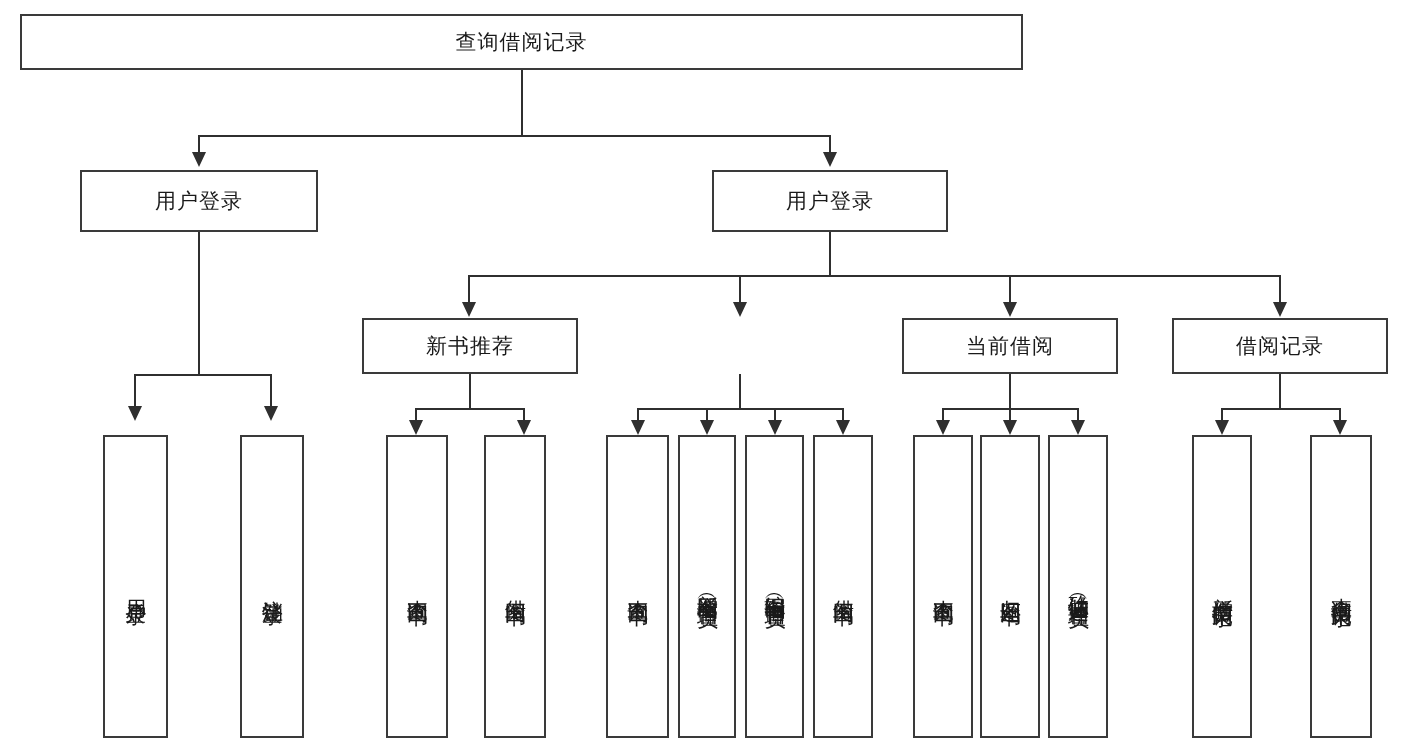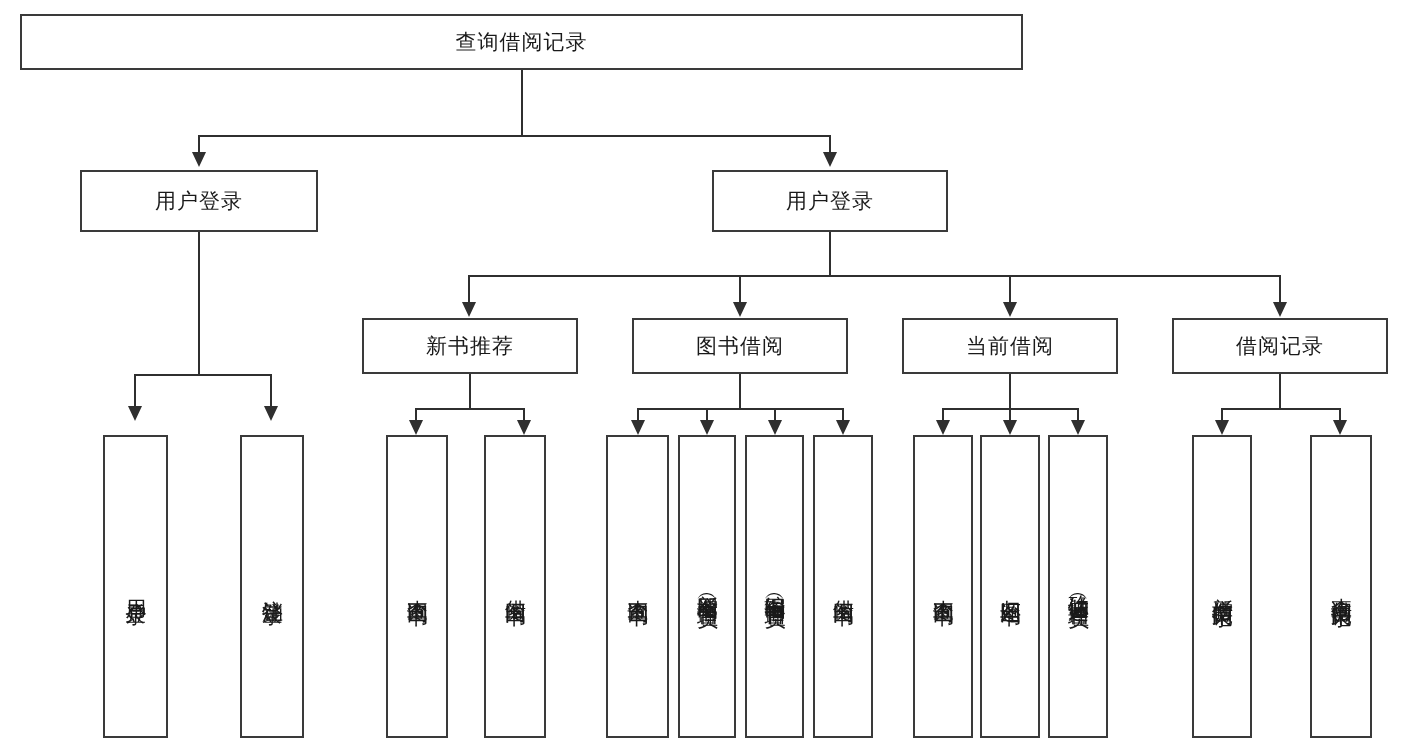--- a/index.html
+++ b/index.html
@@ -111,23 +111,20 @@
   <div class="edge edge-v" style="left:739px; top:275px; width:2px; height:30px;"></div>
   <div class="arrow" style="left:733px; top:302px;"></div>
   <div class="edge edge-v" style="left:1009px; top:275px; width:2px; height:30px;"></div>
   <div class="arrow" style="left:1003px; top:302px;"></div>
   <div class="edge edge-v" style="left:1279px; top:275px; width:2px; height:30px;"></div>
   <div class="arrow" style="left:1273px; top:302px;"></div>
 
   <div class="node node-h" style="left:362px; top:318px; width:216px; height:56px;">
     <span>新书推荐</span>
   </div>
-  <div class="node node-h" style="left:632px; top:318px; width:216px; height:56px;">
-    <span>图书借阅</span>
-  </div>
   <div class="node node-h" style="left:902px; top:318px; width:216px; height:56px;">
     <span>当前借阅</span>
   </div>
   <div class="node node-h" style="left:1172px; top:318px; width:216px; height:56px;">
     <span>借阅记录</span>
   </div>
 
   <div class="edge edge-v" style="left:469px; top:374px; width:2px; height:35px;"></div>
   <div class="edge edge-h" style="left:415px; top:408px; width:110px; height:2px;"></div>
   <div class="edge edge-v" style="left:415px; top:408px; width:2px; height:16px;"></div>

